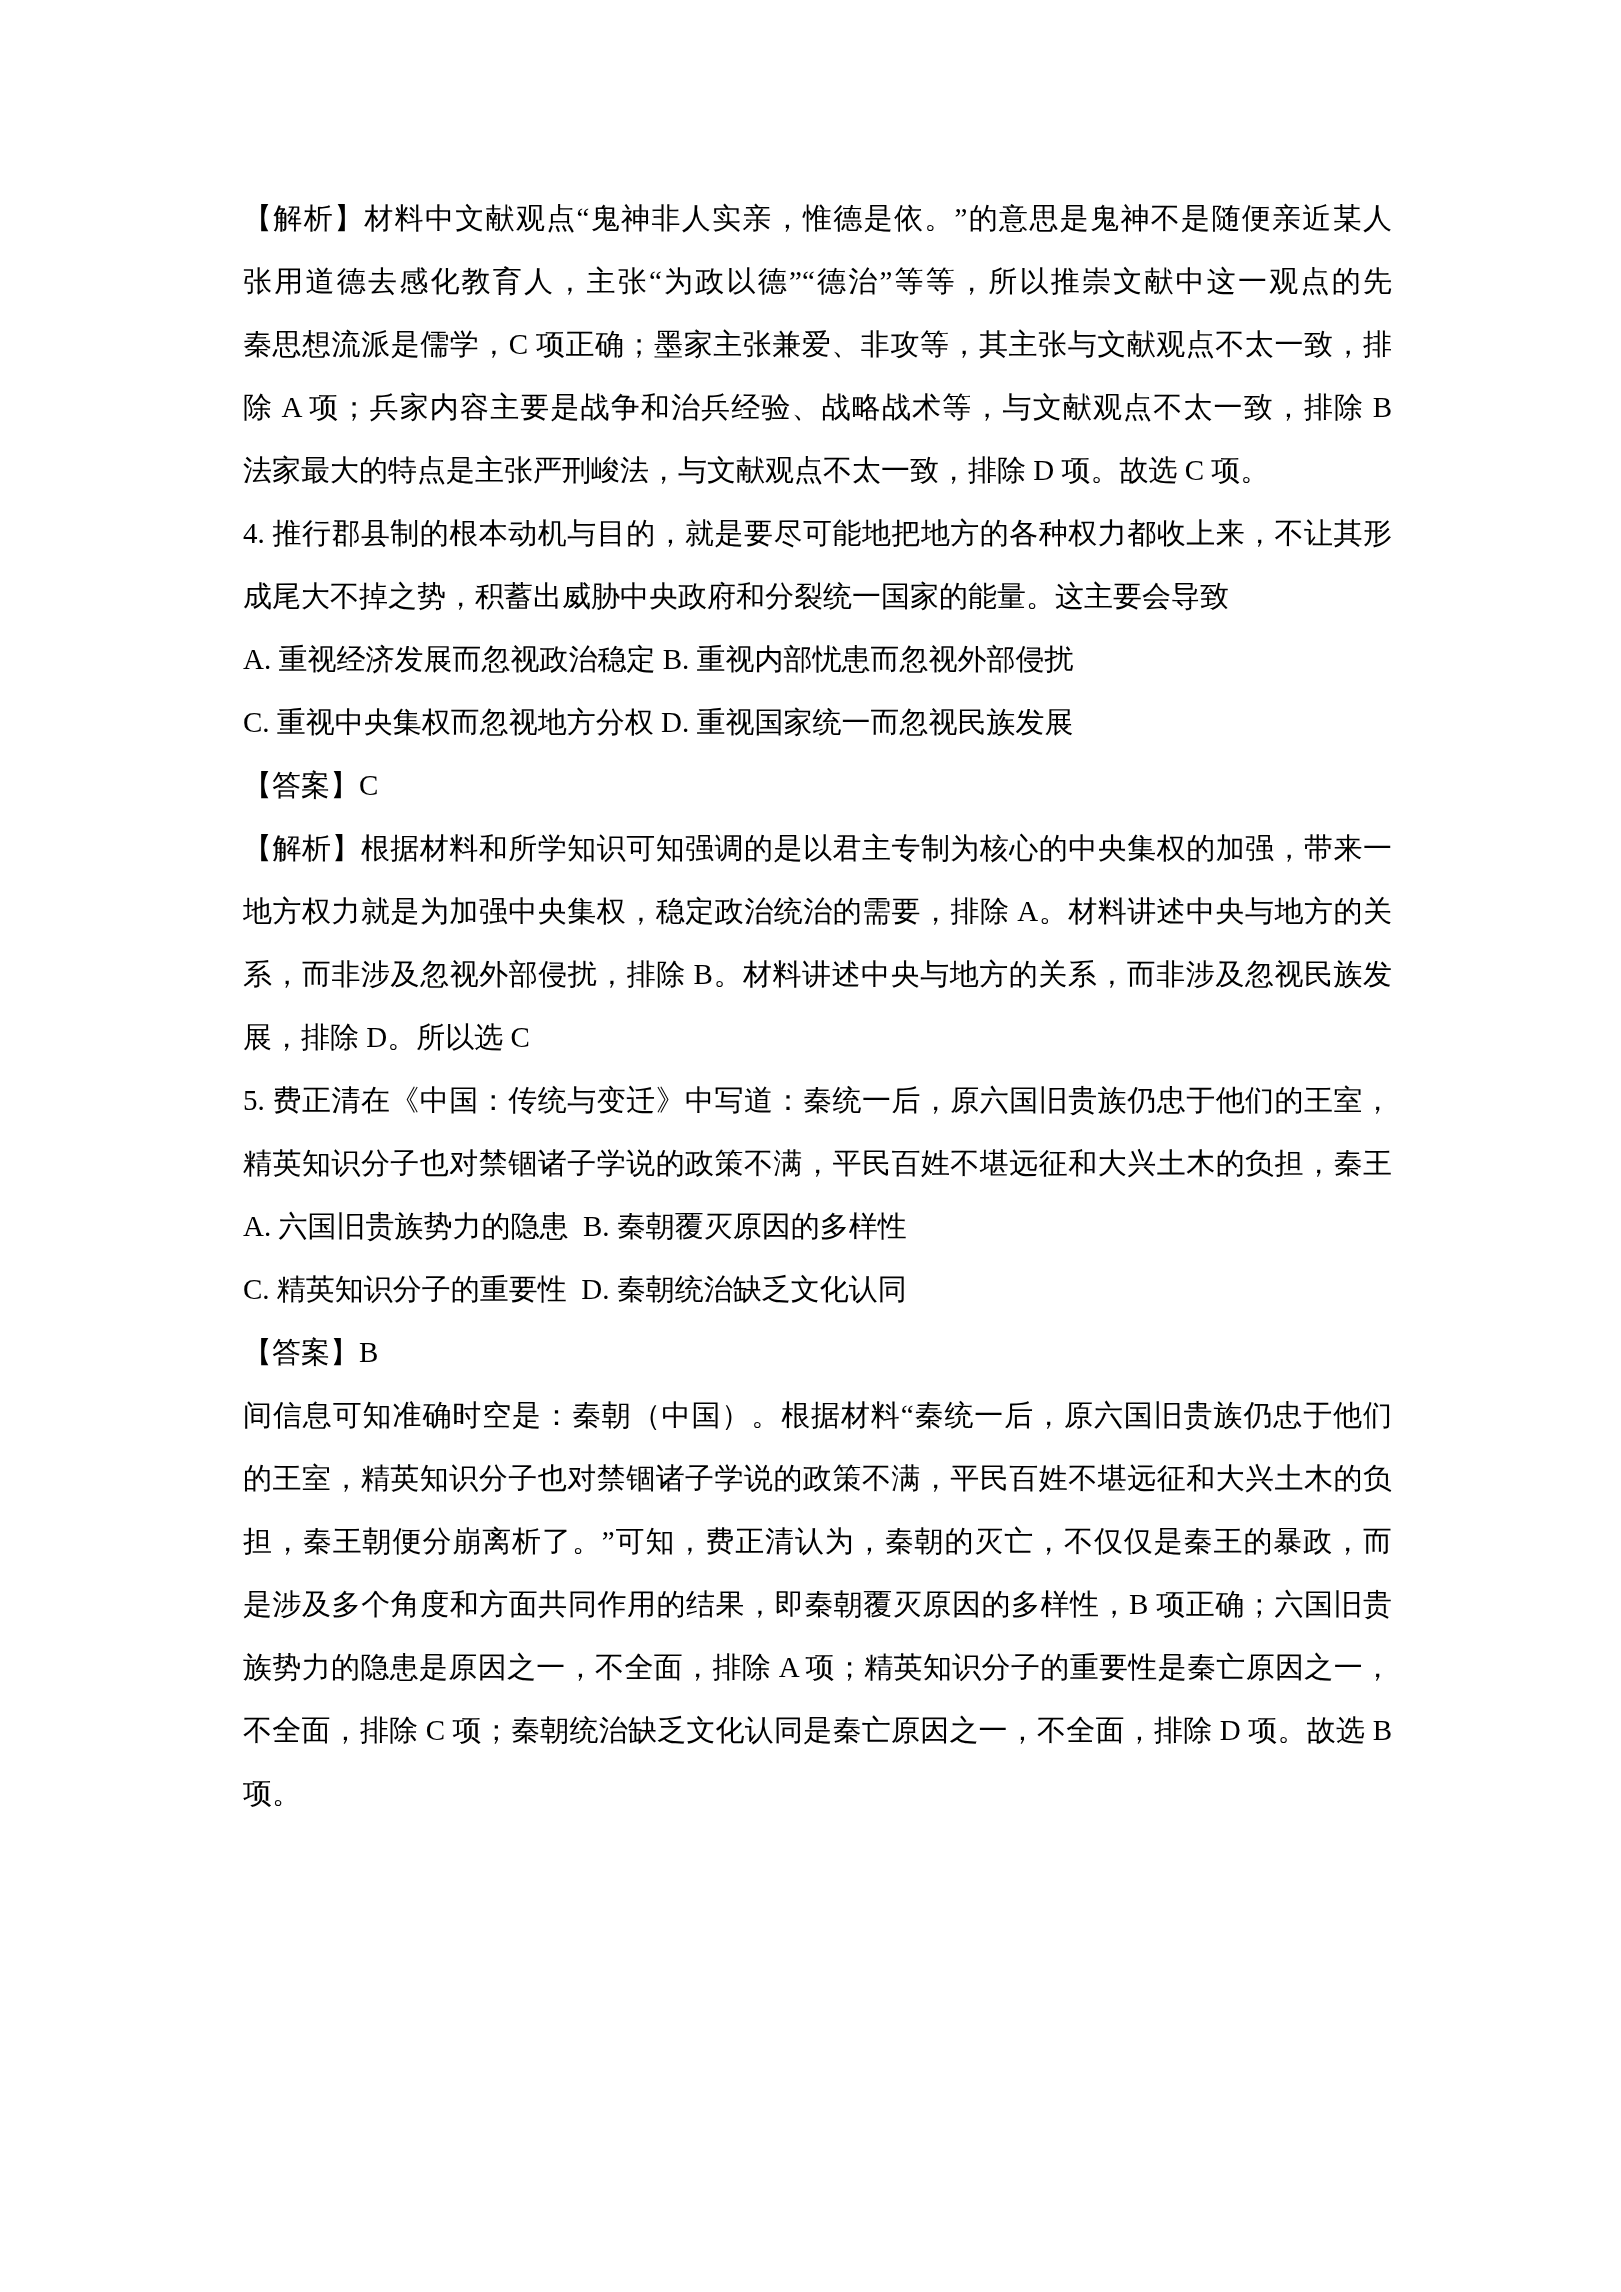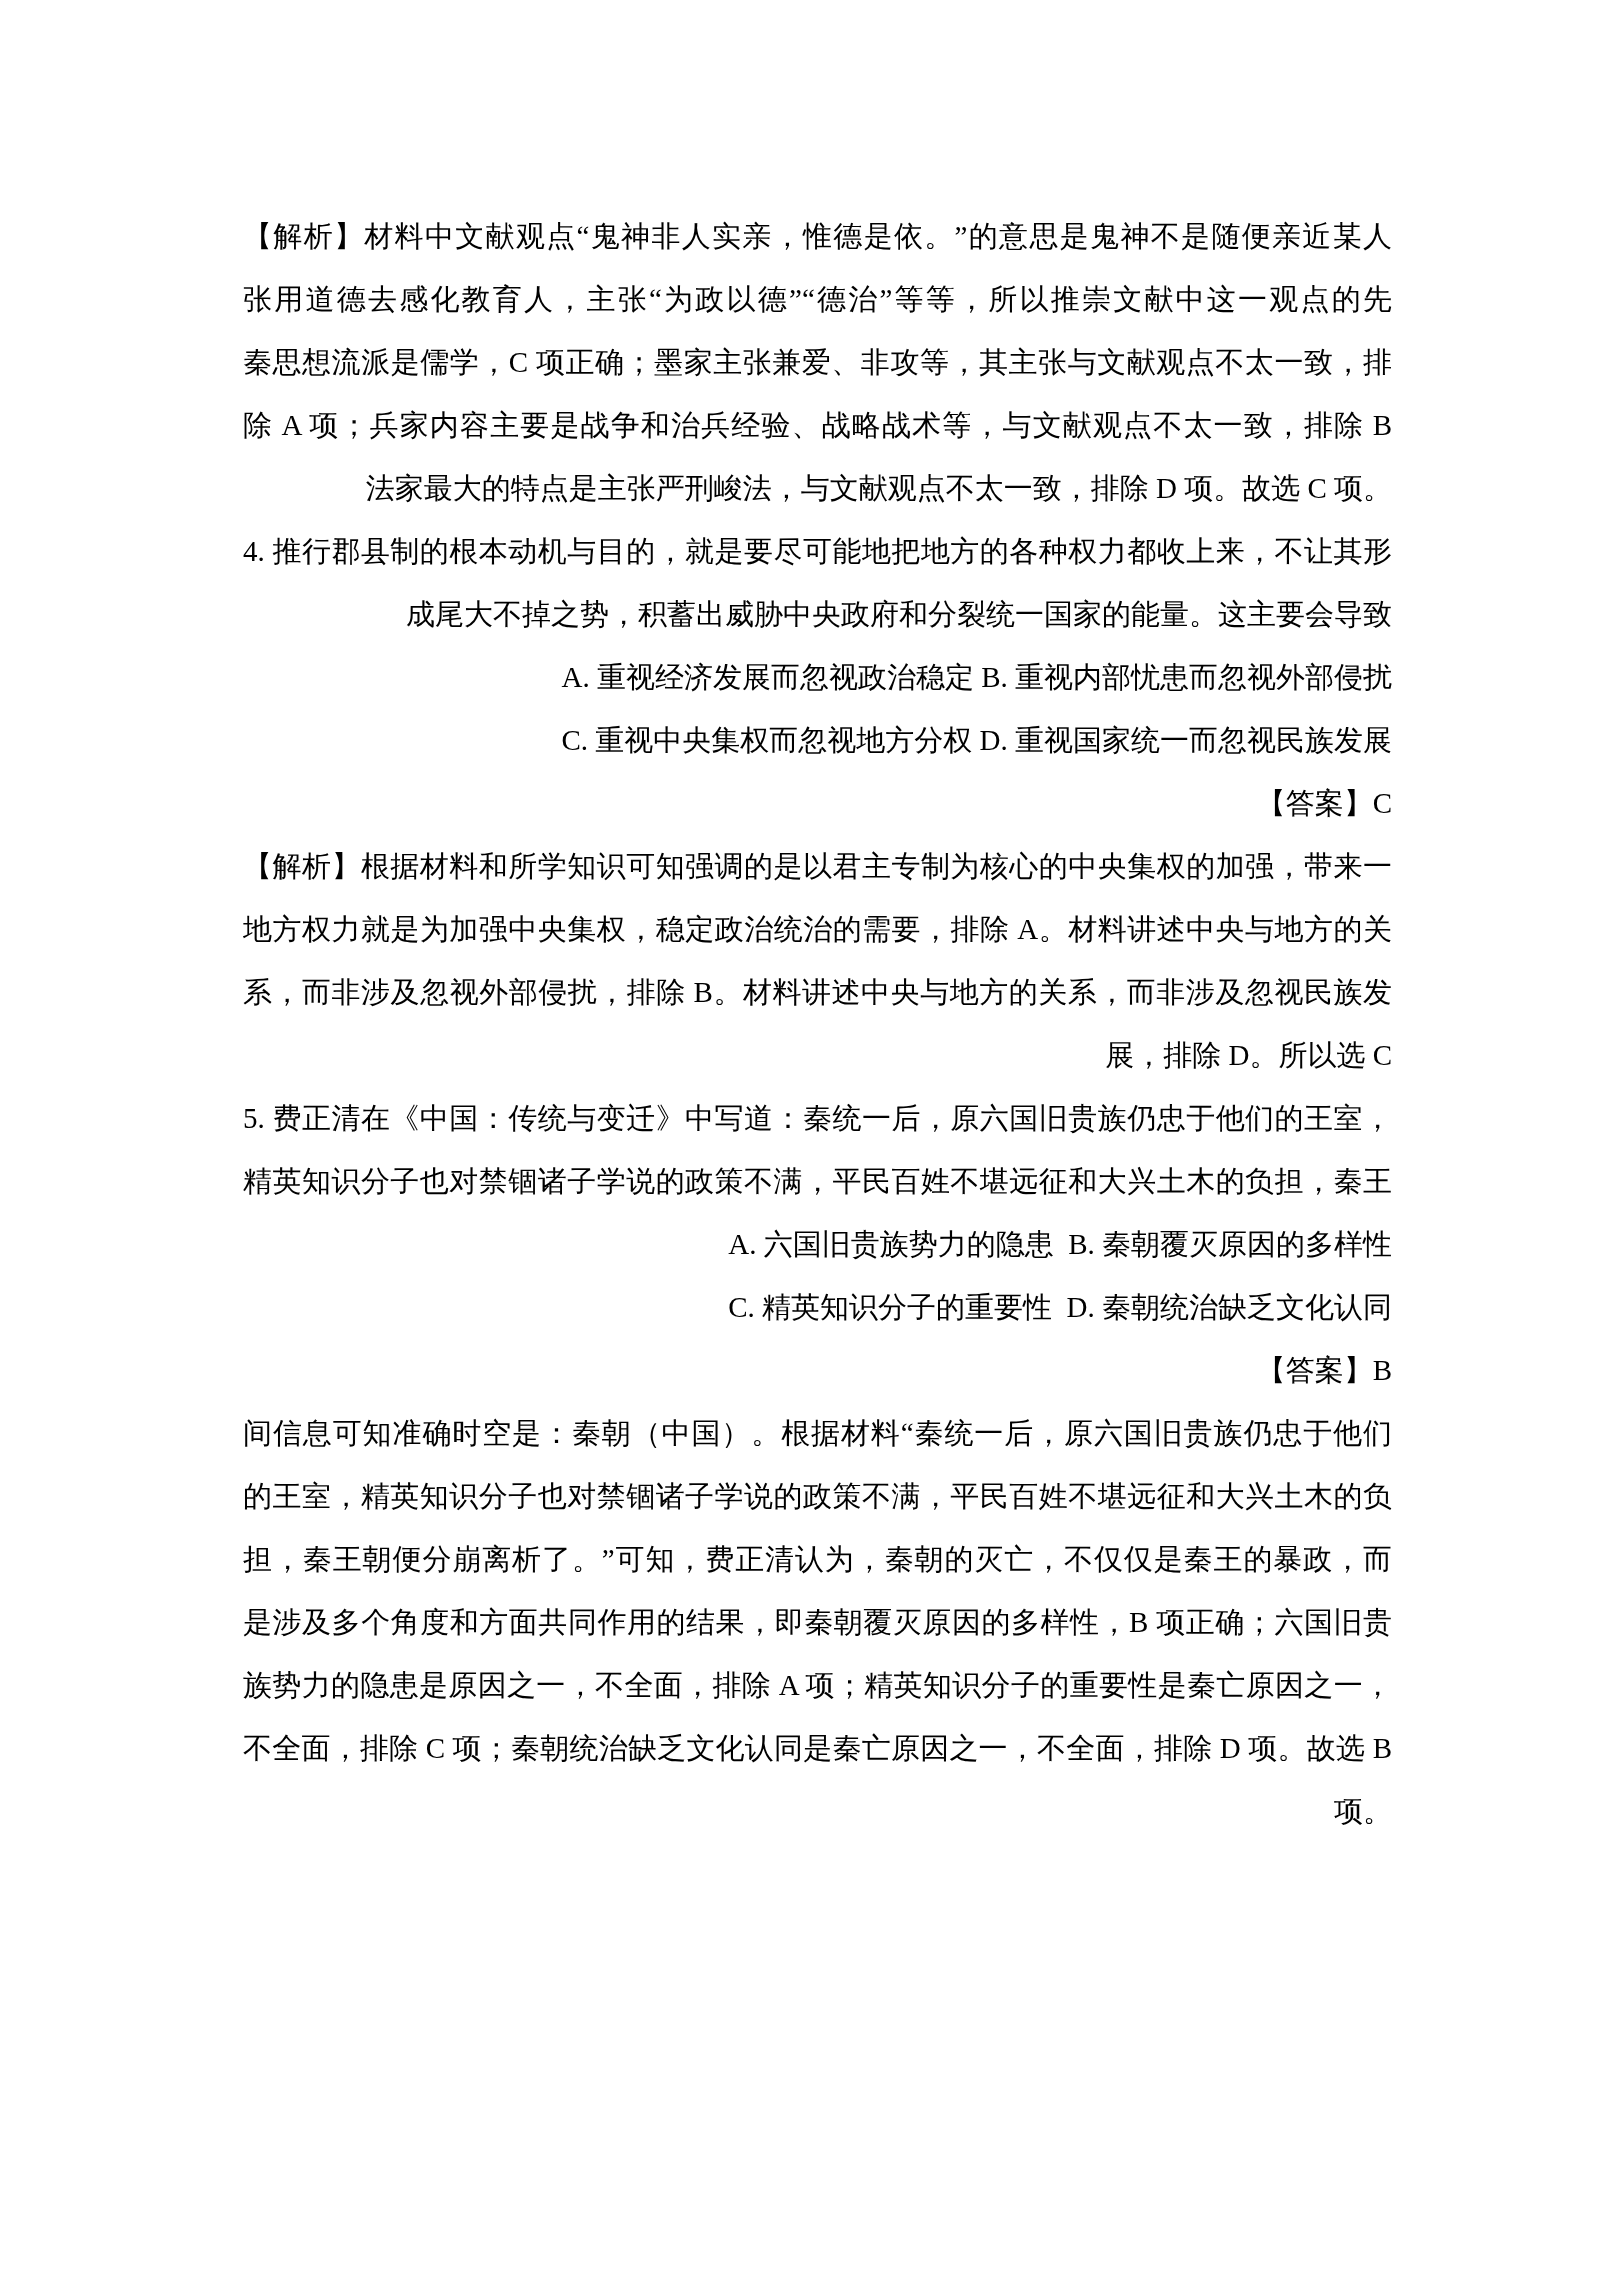--- a/index.html
+++ b/index.html
@@ -9,32 +9,32 @@
   }
   body {
     width: 1621px;
     height: 2293px;
     position: relative;
     font-family: "Liberation Serif", "DejaVu Serif", serif;
     color: #000000;
   }
   .page {
     position: absolute;
-    top: 205px;
+    top: 187px;
     left: 243px;
     width: 1149px;
   }
   .line {
     font-size: 29px;
     line-height: 63px;
     height: 63px;
     white-space: pre-wrap;
     overflow: hidden;
     color: #000000;
-    text-align: right;
+    text-align: left;
   }
   .line.full {
     text-align: justify;
     text-align-last: justify;
     text-justify: inter-character;
   }
 </style>
 </head>
 <body>
 

